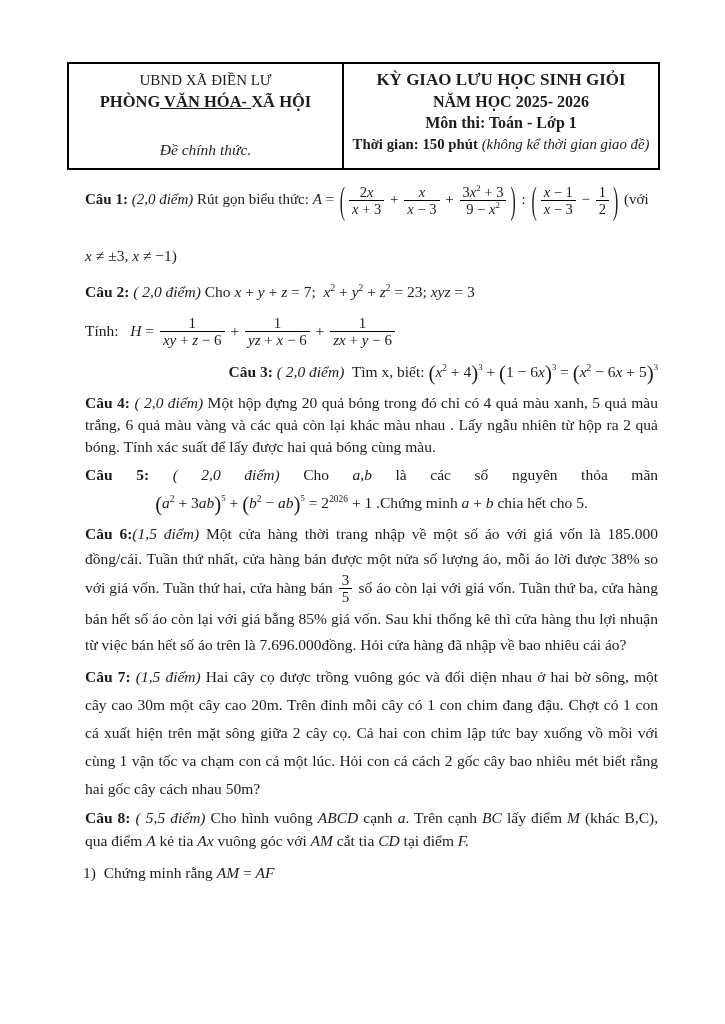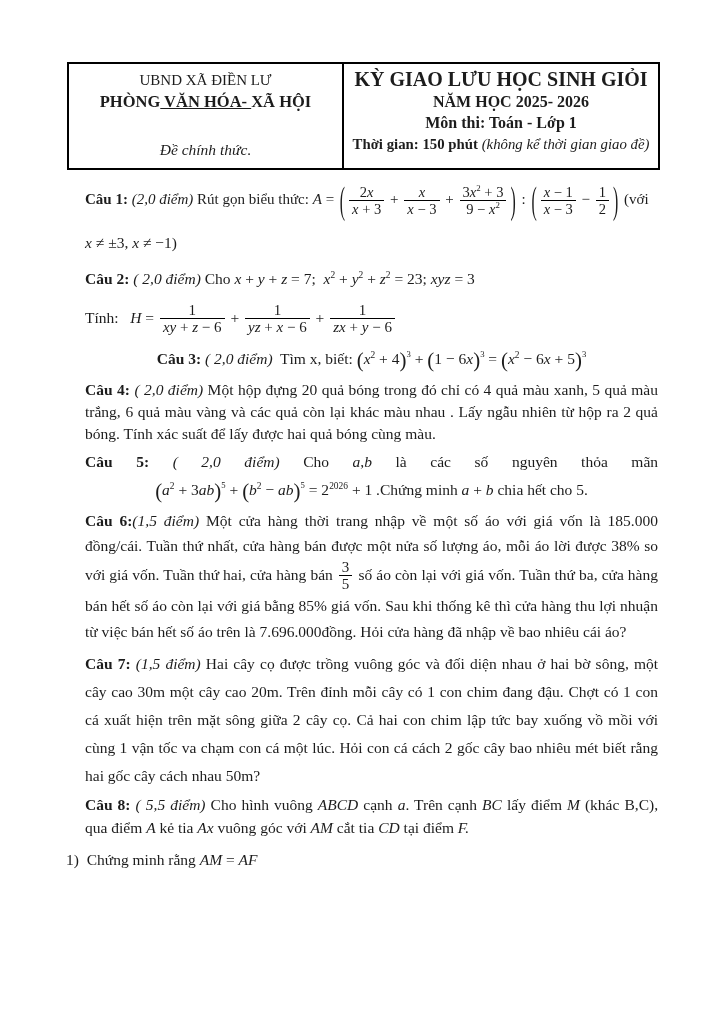--- a/index.html
+++ b/index.html
@@ -18,41 +18,41 @@
     margin:62px 0 0 67px;width:593px;height:108px;
     border:2px solid #000;display:flex;
   }
   .cell{box-sizing:border-box;text-align:center;}
   .cell-left{width:273px;padding-top:6px;}
   .cell-right{flex:1;border-left:2px solid #000;padding-top:5px;}
   .hl1{font-size:15px;line-height:21px;}
   .hl2{font-size:16.5px;font-weight:bold;line-height:22px;white-space:pre;}
   .hl2 .ul{text-decoration:underline;}
   .hl3{font-size:15.5px;font-style:italic;margin-top:27px;line-height:20px;}
-  .hr1{font-size:20px;font-weight:bold;line-height:21.5px;}
+  .hr1{font-size:17px;font-weight:bold;line-height:21.5px;}
   .hr2{font-size:16px;font-weight:bold;line-height:21.5px;padding-left:20px;}
   .hr3{font-size:16px;font-weight:bold;line-height:21.5px;}
   .hr4{font-size:14.8px;line-height:21.5px;white-space:nowrap;}
   .hr4 .b{font-weight:bold;}
   .hr4 .it{font-style:italic;}
 
   
   .para{margin-left:85px;width:573px;line-height:22px;text-align:justify;}
   .q1{margin-top:14px;font-size:15px;text-align:left;width:580px;}
-  .q1cond{margin-top:14px;text-align:left;}
+  .q1cond{margin-top:27px;text-align:left;}
   .q2{margin-top:14px;text-align:left;}
   .q2c{margin-top:12px;text-align:left;}
-  .q3{margin-top:12px;text-align:center;}
+  .q3{margin-top:12px;text-align:right;}
   .q4{margin-top:8px;}
   .q5a{margin-top:6px;text-align:justify;text-align-last:justify;}
   .q5b{margin-top:6px;text-align:right;text-align-last:center;}
   .q6{margin-top:6px;line-height:25.5px;}
   .q7{margin-top:6px;line-height:28px;}
   .q8{margin-top:4px;line-height:22.5px;}
-  .q8i{margin-top:10px;margin-left:66px;text-align:left;}
+  .q8i{margin-top:10px;margin-left:83px;text-align:left;}
 
   
   i{font-style:italic;}
   b{font-weight:bold;}
   sup{font-size:61%;line-height:0;}
   sup.hs{vertical-align:0.78em;font-size:56%;}
   .fr{display:inline-block;vertical-align:middle;text-align:center;margin:0 2px;line-height:normal;}
   .fr .nu,.fr .de{display:block;padding:0 3px;line-height:1.12;font-size:0.97em;}
   .fr .de{border-top:1px solid #000;}
   .bp{display:inline-block;transform:scaleY(2.35);font-size:105%;vertical-align:middle;margin:0 2px;font-weight:300;}

